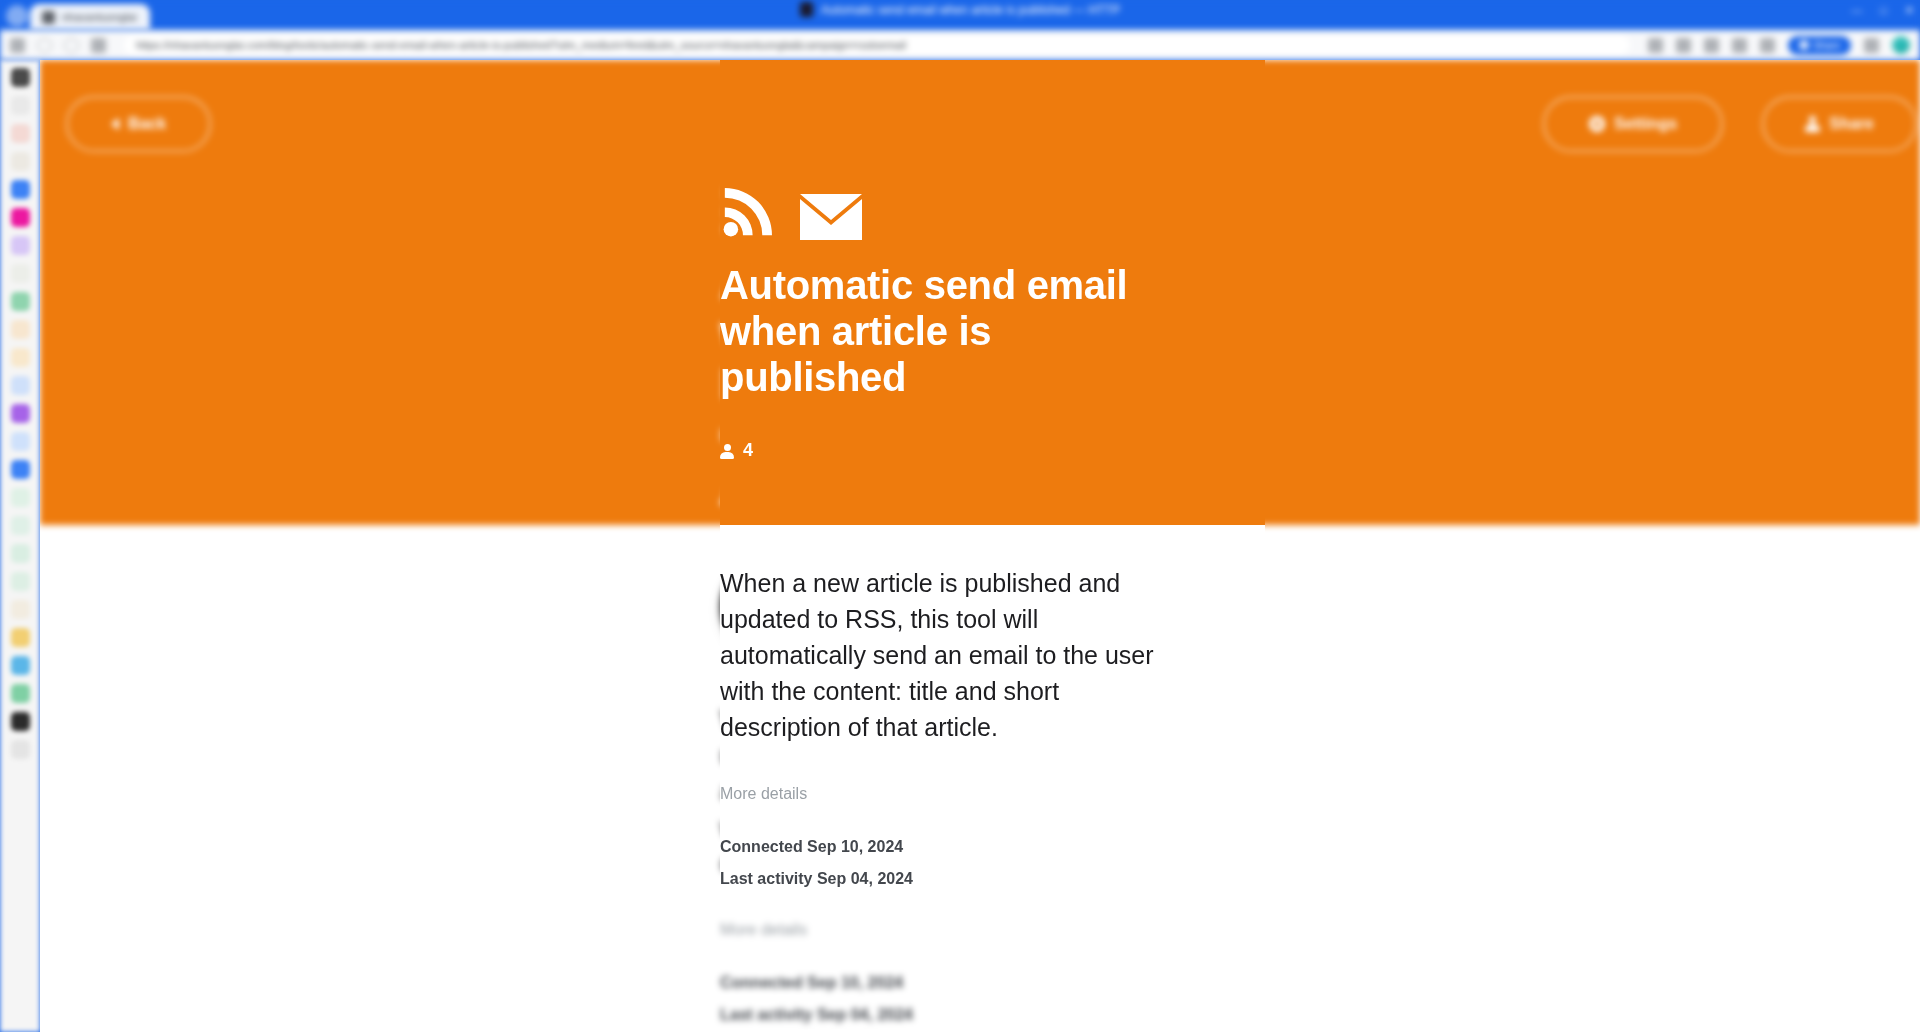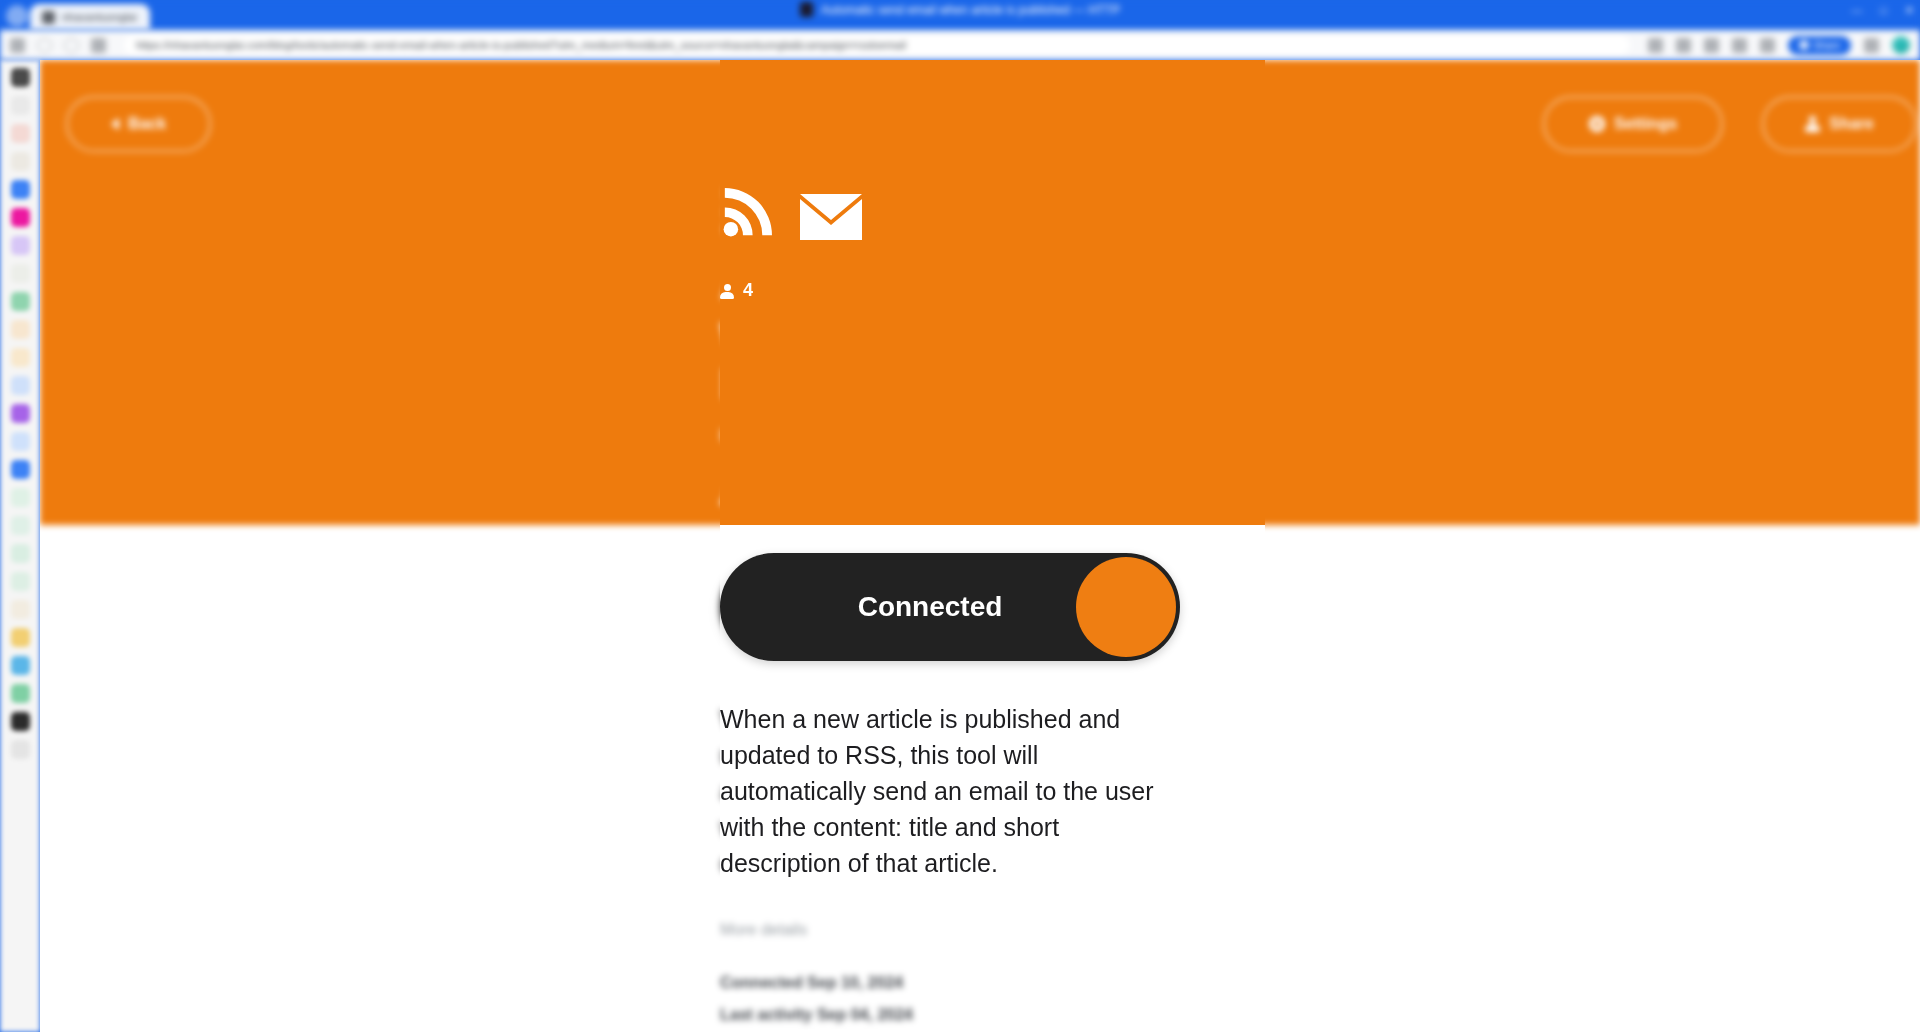--- a/index.html
+++ b/index.html
@@ -512,33 +512,30 @@
             <svg width="58" height="58" viewBox="0 0 24 24">
               <circle cx="4.5" cy="19.5" r="3" fill="#fff"></circle>
               <path d="M2 10.5a11.5 11.5 0 0 1 11.5 11.5h-4A7.5 7.5 0 0 0 2 14.5z" fill="#fff"></path>
               <path d="M2 2.5A19.5 19.5 0 0 1 21.5 22h-4A15.5 15.5 0 0 0 2 6.5z" fill="#fff"></path>
             </svg>
             <svg width="62" height="46" viewBox="0 0 62 46">
               <rect x="0" y="0" width="62" height="46" fill="#fff"></rect>
               <path d="M0 0 L31 26 L62 0 L62 5 L31 31 L0 5 Z" fill="#ee7b0d"></path>
             </svg>
           </div>
+          <h1 class="hero-title">Automatic send email when article is published</h1>
           <div class="hero-count">
             <span class="count-person"></span>
             <span>4</span>
           </div>
         </div>
       </div>
 
       <div class="content">
         <div class="content-inner">
-          <div class="toggle">
-            <span class="toggle-label">Connected</span>
-            <span class="toggle-knob"></span>
-          </div>
           <p class="desc">When a new article is published and updated to RSS, this tool will automatically send an email to the user with the content: title and short description of that article.</p>
           <div class="more-details">More details</div>
           <div class="meta">
             <div>Connected Sep 10, 2024</div>
             <div>Last activity Sep 04, 2024</div>
           </div>
         </div>
       </div>
     </div>
 

